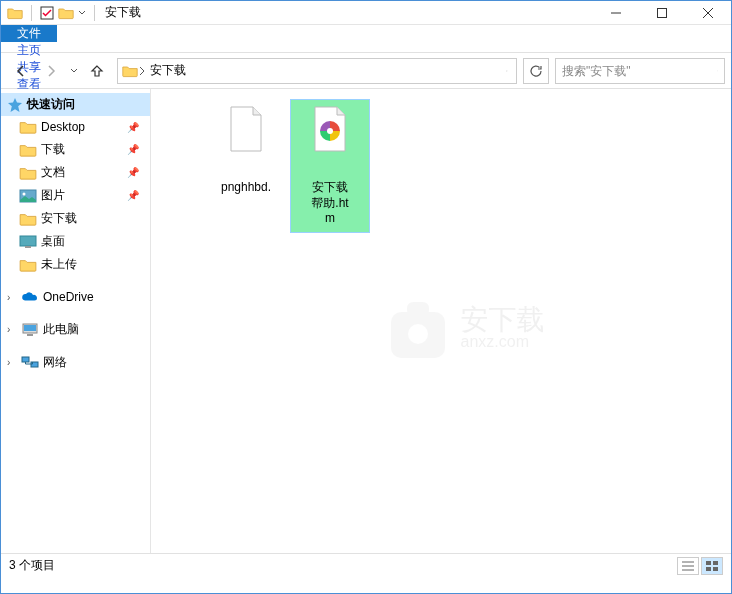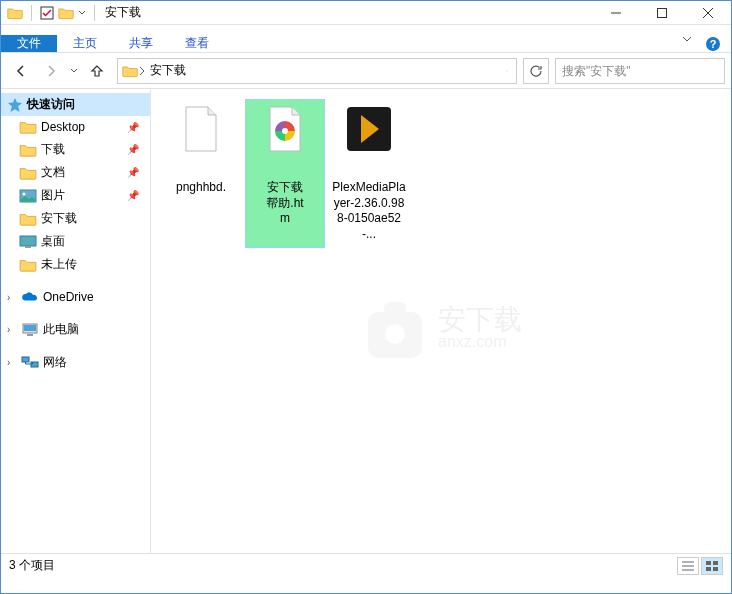--- a/index.html
+++ b/index.html
@@ -7,40 +7,40 @@
 
 .titlebar { height: 24px; display: flex; align-items: center; background: #fff; border-bottom: 1px solid #e5e5e5; }
 .titlebar .icons { display: flex; align-items: center; gap: 4px; padding-left: 6px; }
 .titlebar .folder-mini { width: 16px; height: 14px; }
 .titlebar .sep { width: 1px; height: 16px; background: #ccc; margin: 0 4px; }
 .titlebar .title { font-size: 12px; margin-left: 6px; }
 .titlebar .spacer { flex: 1; }
 .window-controls { display: flex; }
 .window-controls .btn { width: 46px; height: 24px; display: flex; align-items: center; justify-content: center; }
 
-.ribbon { height: 28px; display: flex; align-items: flex-end; border-bottom: 1px solid #e1e1e1; }
+.ribbon { height: 28px; display: flex; align-items: flex-start; border-bottom: 1px solid #e1e1e1; flex-direction: column; }
 .ribbon .tab { padding: 0 16px; display: flex; align-items: center; font-size: 12px; }
 .ribbon .tab.file { background: #1979ca; color: #fff; }
 .ribbon .tab:not(.file) { color: #1d4ed8; }
 .ribbon .spacer { flex: 1; }
 .ribbon .help { width: 28px; display: flex; align-items: center; justify-content: center; margin-right: 4px; }
 
 .navbar { height: 36px; display: flex; align-items: center; padding: 4px 6px; gap: 2px; border-bottom: 1px solid #e1e1e1; }
 .navbtn { width: 28px; height: 28px; display: flex; align-items: center; justify-content: center; }
 .navbtn.disabled { opacity: 0.4; }
 .addressbar { flex: 1; height: 26px; border: 1px solid #ccc; display: flex; align-items: center; padding: 0 4px; margin: 0 4px; background: #fff; }
 .addressbar .crumb { font-size: 12px; padding: 0 4px; display: flex; align-items: center; gap: 4px; }
 .addressbar .spacer { flex: 1; }
 .addressbar .dd { padding: 0 4px; }
 .refresh { width: 26px; height: 26px; border: 1px solid #ccc; display: flex; align-items: center; justify-content: center; }
 .searchbox { width: 170px; height: 26px; border: 1px solid #ccc; display: flex; align-items: center; padding: 0 6px; color: #888; font-size: 12px; margin-left: 4px; }
 .searchbox input { border: none; outline: none; flex: 1; font-size: 12px; color: #333; }
 .searchbox input::placeholder { color: #888; }
 
-.body { display: flex; height: calc(100% - 24px - 28px - 36px - 24px); }
+.body { display: flex; height: calc(100% - 24px - 28px - 36px - 24px); gap: 45px; }
 
 .sidebar { width: 150px; border-right: 1px solid #e5e5e5; padding: 4px 0; overflow-y: auto; font-size: 12px; background: #fff; }
 .tree-item { display: flex; align-items: center; padding: 3px 4px 3px 18px; gap: 4px; white-space: nowrap; }
 .tree-item.quick { background: #cce8ff; padding-left: 6px; }
 .tree-item .expand { width: 10px; font-size: 10px; color: #555; }
 .tree-item .icon { width: 18px; height: 16px; display: flex; align-items: center; justify-content: center; }
 .tree-item .pin { margin-left: auto; margin-right: 6px; color: #888; font-size: 10px; }
 .tree-item.top { padding-left: 6px; margin-top: 10px; }
 .tree-item.top:first-child { margin-top: 0; }
 
@@ -293,29 +293,20 @@
               <path fill="#e74c3c" d="M0-10a10 10 0 0 1 10 10L0 0z"></path>
               <path fill="#f1c40f" d="M10 0a10 10 0 0 1-10 10L0 0z"></path>
               <path fill="#2ecc71" d="M0 10A10 10 0 0 1-10 0L0 0z"></path>
               <path fill="#9b59b6" d="M-10 0A10 10 0 0 1 0-10L0 0z"></path>
               <circle r="3" fill="#fff"></circle>
             </g>
           </svg>
       </div>
       <div class="flabel">安下载帮助.htm</div>
     </div>
-    <div class="file-item">
-      <div class="ficon">
-        <svg width="48" height="48" viewBox="0 0 48 48">
-            <rect x="2" y="2" width="44" height="44" rx="4" fill="#1a1a1a"></rect>
-            <path fill="#e5a00d" d="M16 10l18 14-18 14z"></path>
-          </svg>
-      </div>
-      <div class="flabel">PlexMediaPlayer-2.36.0.988-0150ae52-...</div>
-    </div>
 
     <div class="watermark">
       <svg width="70" height="70" viewBox="0 0 70 70">
           <rect x="8" y="18" width="54" height="46" rx="10" fill="#bbb"></rect>
           <rect x="24" y="8" width="22" height="14" rx="6" fill="#bbb"></rect>
           <circle cx="35" cy="40" r="10" fill="#fff"></circle>
         </svg>
       <div>
         <div class="wtext">安下载</div>
         <div class="wsub">anxz.com</div>

